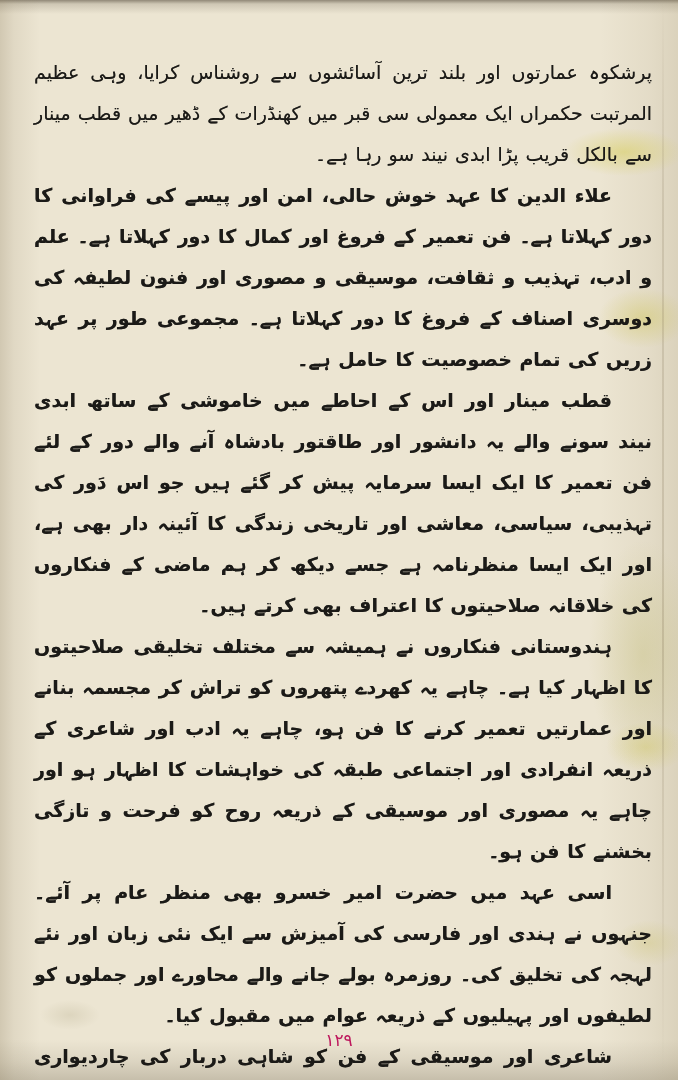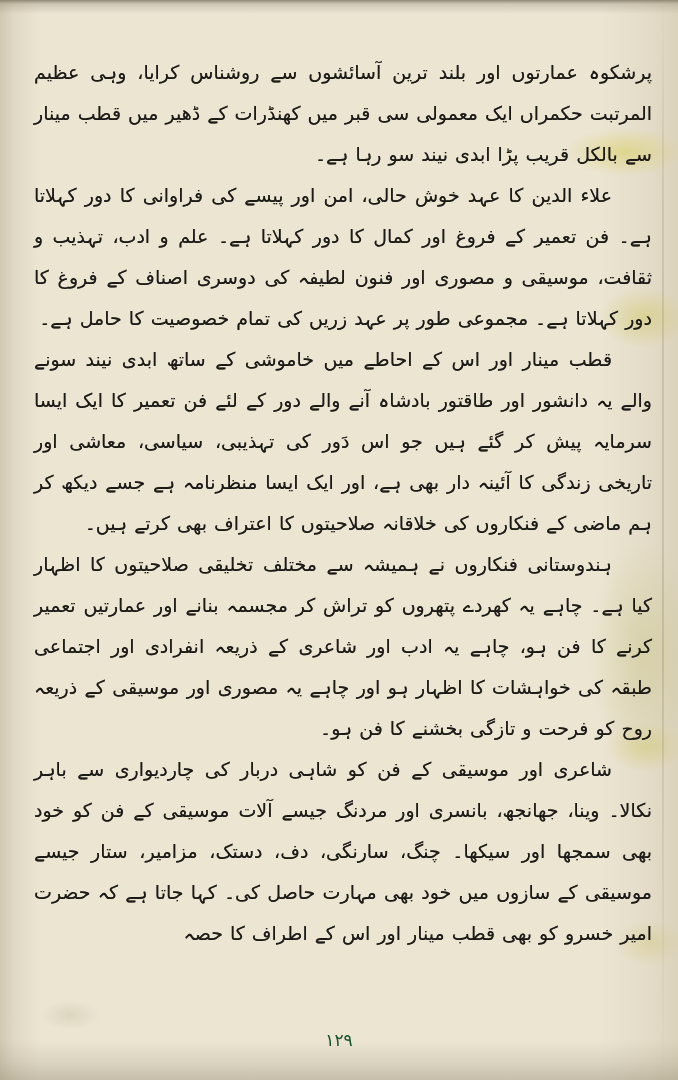--- a/index.html
+++ b/index.html
@@ -81,32 +81,32 @@
     text-align: justify;
     color: #1b1a17;
     font-size: 19px;
     line-height: 41px;
     letter-spacing: 0;
     word-spacing: 1px;
     text-shadow: 0 0 0.4px rgba(20,20,20,0.6);
   }
 
   .text-column p { margin: 0; }
-  .text-column p.indent { text-indent: 40px; }
+  .text-column p.indent { text-indent: 40px; font-weight: bold; }
 
   
   .page-number {
     position: absolute;
     bottom: 30px;
     left: 0;
     right: 0;
     text-align: center;
     direction: rtl;
     font-size: 17px;
-    color: #14532d;
+    color: #be185d;
     letter-spacing: 2px;
   }
 </style>
 </head>
 <body>
 
 <div class="scan">
 
   <div class="paper-tone"></div>
 
@@ -117,18 +117,19 @@
   <div class="stain s5"></div>
   <div class="stain s6"></div>
 
   <div class="fold-line"></div>
 
   <div class="text-column">
     <p>پرشکوہ عمارتوں اور بلند ترین آسائشوں سے روشناس کرایا، وہی عظیم المرتبت حکمراں ایک معمولی سی قبر میں کھنڈرات کے ڈھیر میں قطب مینار سے بالکل قریب پڑا ابدی نیند سو رہا ہے۔</p>
     <p class="indent">علاء الدین کا عہد خوش حالی، امن اور پیسے کی فراوانی کا دور کہلاتا ہے۔ فن تعمیر کے فروغ اور کمال کا دور کہلاتا ہے۔ علم و ادب، تہذیب و ثقافت، موسیقی و مصوری اور فنون لطیفہ کی دوسری اصناف کے فروغ کا دور کہلاتا ہے۔ مجموعی طور پر عہد زریں کی تمام خصوصیت کا حامل ہے۔</p>
     <p class="indent">قطب مینار اور اس کے احاطے میں خاموشی کے ساتھ ابدی نیند سونے والے یہ دانشور اور طاقتور بادشاہ آنے والے دور کے لئے فن تعمیر کا ایک ایسا سرمایہ پیش کر گئے ہیں جو اس دَور کی تہذیبی، سیاسی، معاشی اور تاریخی زندگی کا آئینہ دار بھی ہے، اور ایک ایسا منظرنامہ ہے جسے دیکھ کر ہم ماضی کے فنکاروں کی خلاقانہ صلاحیتوں کا اعتراف بھی کرتے ہیں۔</p>
     <p class="indent">ہندوستانی فنکاروں نے ہمیشہ سے مختلف تخلیقی صلاحیتوں کا اظہار کیا ہے۔ چاہے یہ کھردے پتھروں کو تراش کر مجسمہ بنانے اور عمارتیں تعمیر کرنے کا فن ہو، چاہے یہ ادب اور شاعری کے ذریعہ انفرادی اور اجتماعی طبقہ کی خواہشات کا اظہار ہو اور چاہے یہ مصوری اور موسیقی کے ذریعہ روح کو فرحت و تازگی بخشنے کا فن ہو۔</p>
+    <p class="indent">اسی عہد میں حضرت امیر خسرو بھی منظر عام پر آئے۔ جنہوں نے ہندی اور فارسی کی آمیزش سے ایک نئی زبان اور نئے لہجہ کی تخلیق کی۔ روزمرہ بولے جانے والے محاورے اور جملوں کو لطیفوں اور پہیلیوں کے ذریعہ عوام میں مقبول کیا۔</p>
     <p class="indent">شاعری اور موسیقی کے فن کو شاہی دربار کی چاردیواری سے باہر نکالا۔ وینا، جھانجھ، بانسری اور مردنگ جیسے آلات موسیقی کے فن کو خود بھی سمجھا اور سیکھا۔ چنگ، سارنگی، دف، دستک، مزامیر، ستار جیسے موسیقی کے سازوں میں خود بھی مہارت حاصل کی۔ کہا جاتا ہے کہ حضرت امیر خسرو کو بھی قطب مینار اور اس کے اطراف کا حصہ</p>
   </div>
 
   <div class="page-number">۱۲۹</div>
 
 </div>
 
 </body></html>

